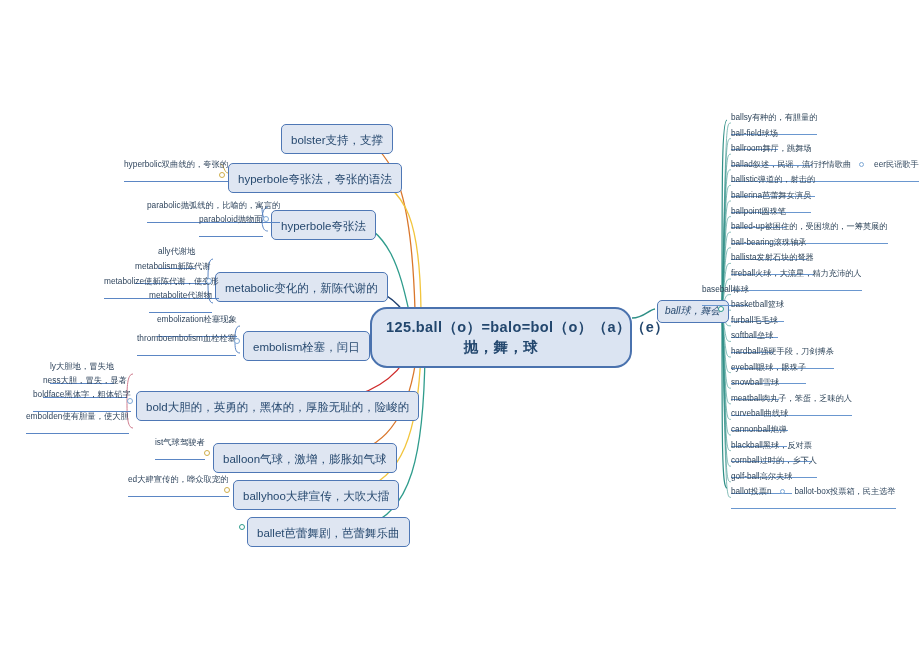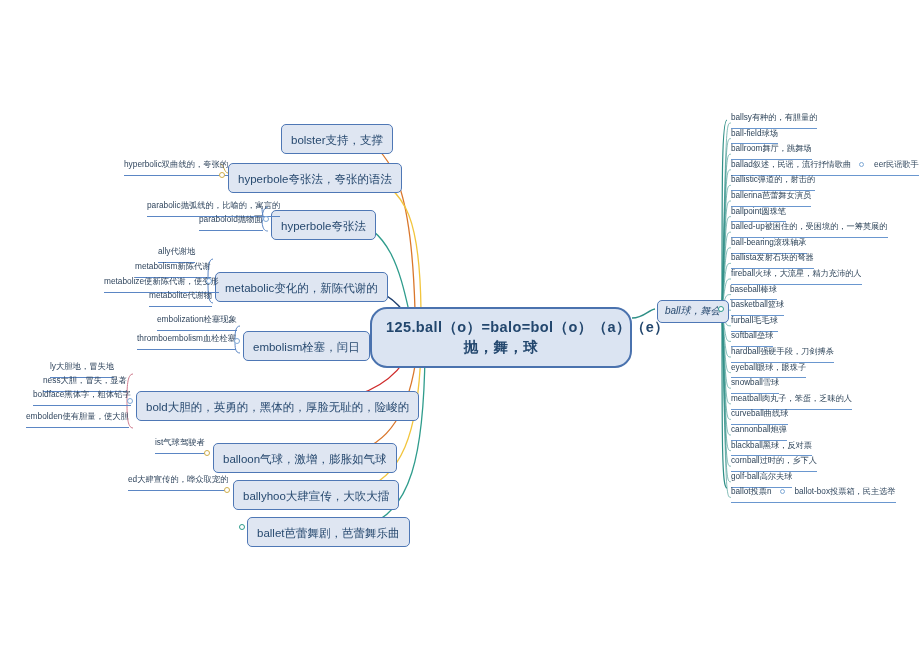--- a/index.html
+++ b/index.html
@@ -55,21 +55,21 @@
     color: #27496f;
     font-style: italic;
   }
 
   
   .leaf {
     position: absolute;
     font-size: 8.3px;
     color: #31465e;
     white-space: nowrap;
-    padding-bottom: 5px;
+    padding-bottom: 11px;
     border-bottom: 1px solid #5b86c4;
     line-height: 1.2;
   }
   .leaf.r {
     font-size: 8.2px;
     color: #2e4459;
     border-bottom: 1px solid #6a97cf;
   }
   .leaf .sub { color:#32485f; }
 
@@ -257,21 +257,21 @@
       <div class="leaf r" style="left: 731px; top: 128.6px;"><span>ball-field球场</span></div>
       <div class="leaf r" style="left: 731px; top: 144.2px;"><span>ballroom舞厅，跳舞场</span></div>
       <div class="leaf r" style="left: 731px; top: 159.8px;"><span>ballad叙述，民谣，流行抒情歌曲</span><span class="inline-toggle"></span><span class="sub">eer民谣歌手</span></div>
       <div class="leaf r" style="left: 731px; top: 175.4px;"><span>ballistic弹道的，射击的</span></div>
       <div class="leaf r" style="left: 731px; top: 191px;"><span>ballerina芭蕾舞女演员</span></div>
       <div class="leaf r" style="left: 731px; top: 206.6px;"><span>ballpoint圆珠笔</span></div>
       <div class="leaf r" style="left: 731px; top: 222.2px;"><span>balled-up被困住的，受困境的，一筹莫展的</span></div>
       <div class="leaf r" style="left: 731px; top: 237.8px;"><span>ball-bearing滚珠轴承</span></div>
       <div class="leaf r" style="left: 731px; top: 253.4px;"><span>ballista发射石块的弩器</span></div>
       <div class="leaf r" style="left: 731px; top: 269px;"><span>fireball火球，大流星，精力充沛的人</span></div>
-      <div class="leaf r" style="left: 730px; top: 284.6px;"><span>baseball棒球</span></div>
+      <div class="leaf r" style="left: 702px; top: 284.6px;"><span>baseball棒球</span></div>
       <div class="leaf r" style="left: 731px; top: 300.2px;"><span>basketball篮球</span></div>
       <div class="leaf r" style="left: 731px; top: 315.8px;"><span>furball毛毛球</span></div>
       <div class="leaf r" style="left: 731px; top: 331.4px;"><span>softball垒球</span></div>
       <div class="leaf r" style="left: 731px; top: 347px;"><span>hardball强硬手段，刀剑搏杀</span></div>
       <div class="leaf r" style="left: 731px; top: 362.6px;"><span>eyeball眼球，眼珠子</span></div>
       <div class="leaf r" style="left: 731px; top: 378.2px;"><span>snowball雪球</span></div>
       <div class="leaf r" style="left: 731px; top: 393.8px;"><span>meatball肉丸子，笨蛋，乏味的人</span></div>
       <div class="leaf r" style="left: 731px; top: 409.4px;"><span>curveball曲线球</span></div>
       <div class="leaf r" style="left: 731px; top: 425px;"><span>cannonball炮弹</span></div>
       <div class="leaf r" style="left: 731px; top: 440.6px;"><span>blackball黑球，反对票</span></div>

